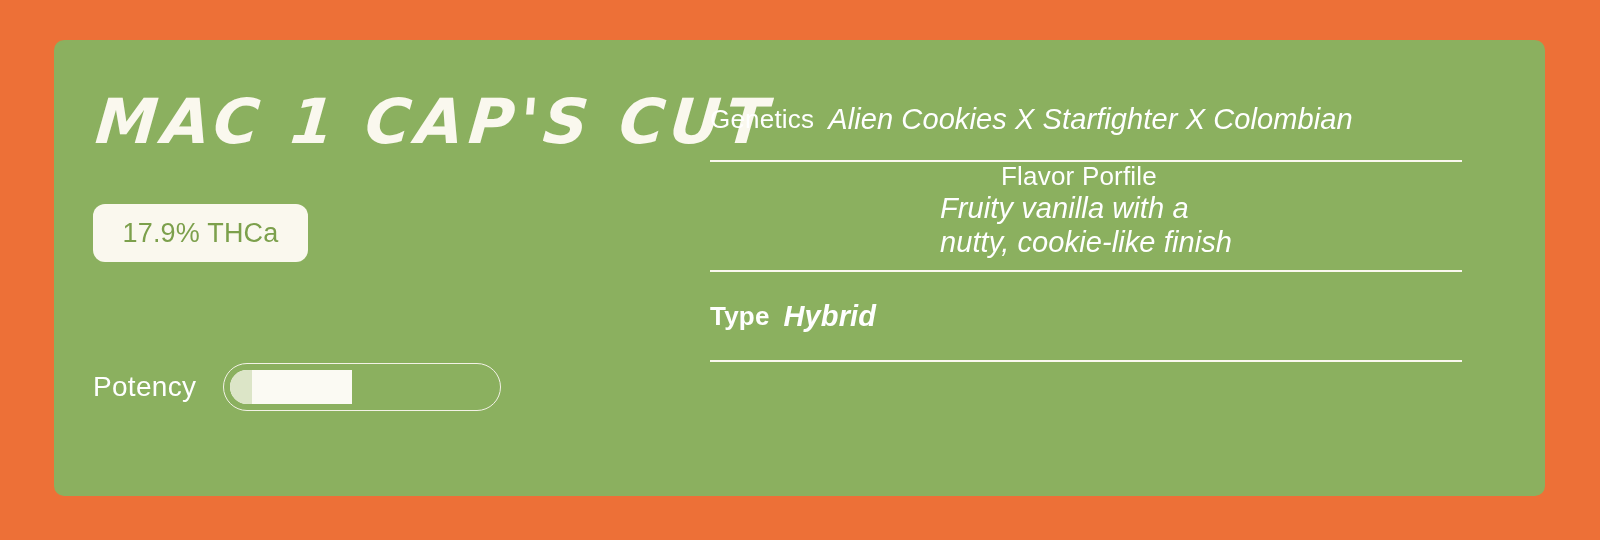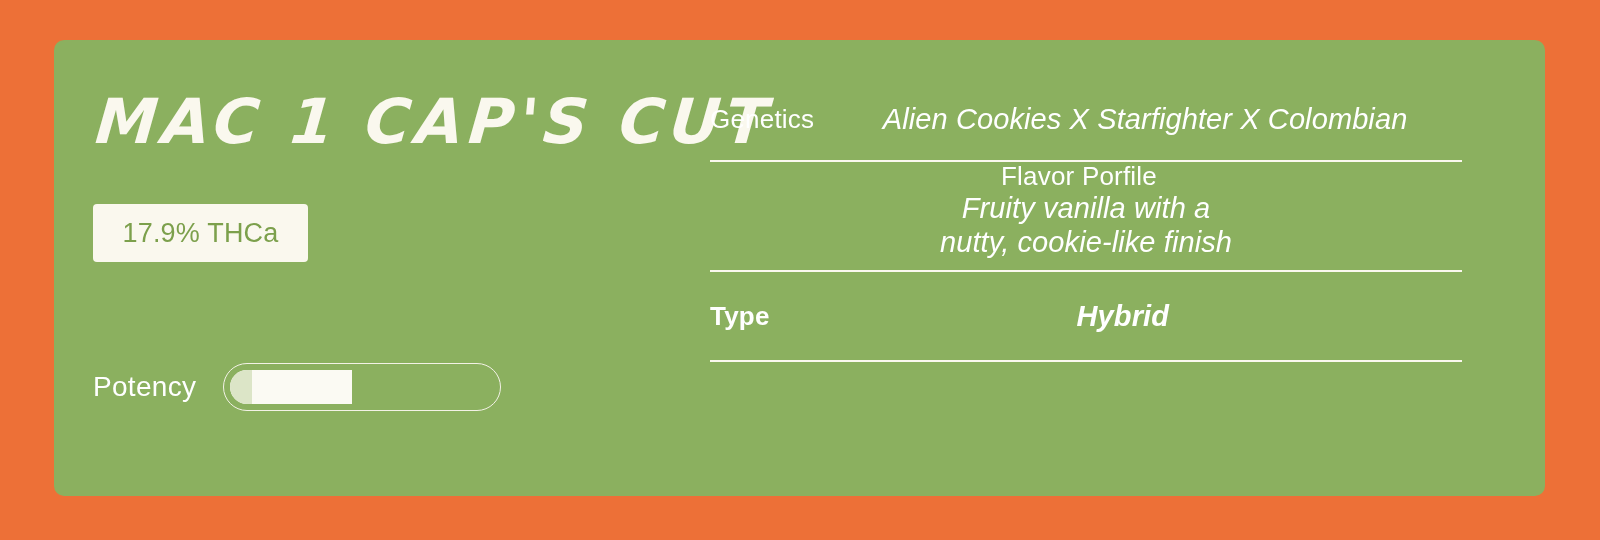--- a/index.html
+++ b/index.html
@@ -60,21 +60,21 @@
     white-space: nowrap;
   }
 
   #thca-badge {
     position: absolute;
     left: 0px;
     top: 164px;
     width: 215px;
     height: 58px;
     background: #FAF8EE;
-    border-radius: 4px;
+    border-radius: 12px;
     display: flex;
     align-items: center;
     justify-content: center;
   }
   #thca-badge-label {
     color: #7CA04C;
     font-size: 27px;
     letter-spacing: 0.2px;
     line-height: 1;
   }
@@ -152,21 +152,21 @@
     white-space: nowrap;
     flex: 0 0 auto;
     padding-right: 14px;
   }
   .spec-value {
     color: #FFFFFF;
     font-size: 29px;
     line-height: 34px;
     font-style: italic;
     letter-spacing: 0.1px;
-    text-align: center;
+    text-align: left;
     flex: 1 1 auto;
   }
   .spec-value .vline { display: block; }
 </style>
 </head>
 <body>
 
 <div id="stage">
   <div id="card">
 

